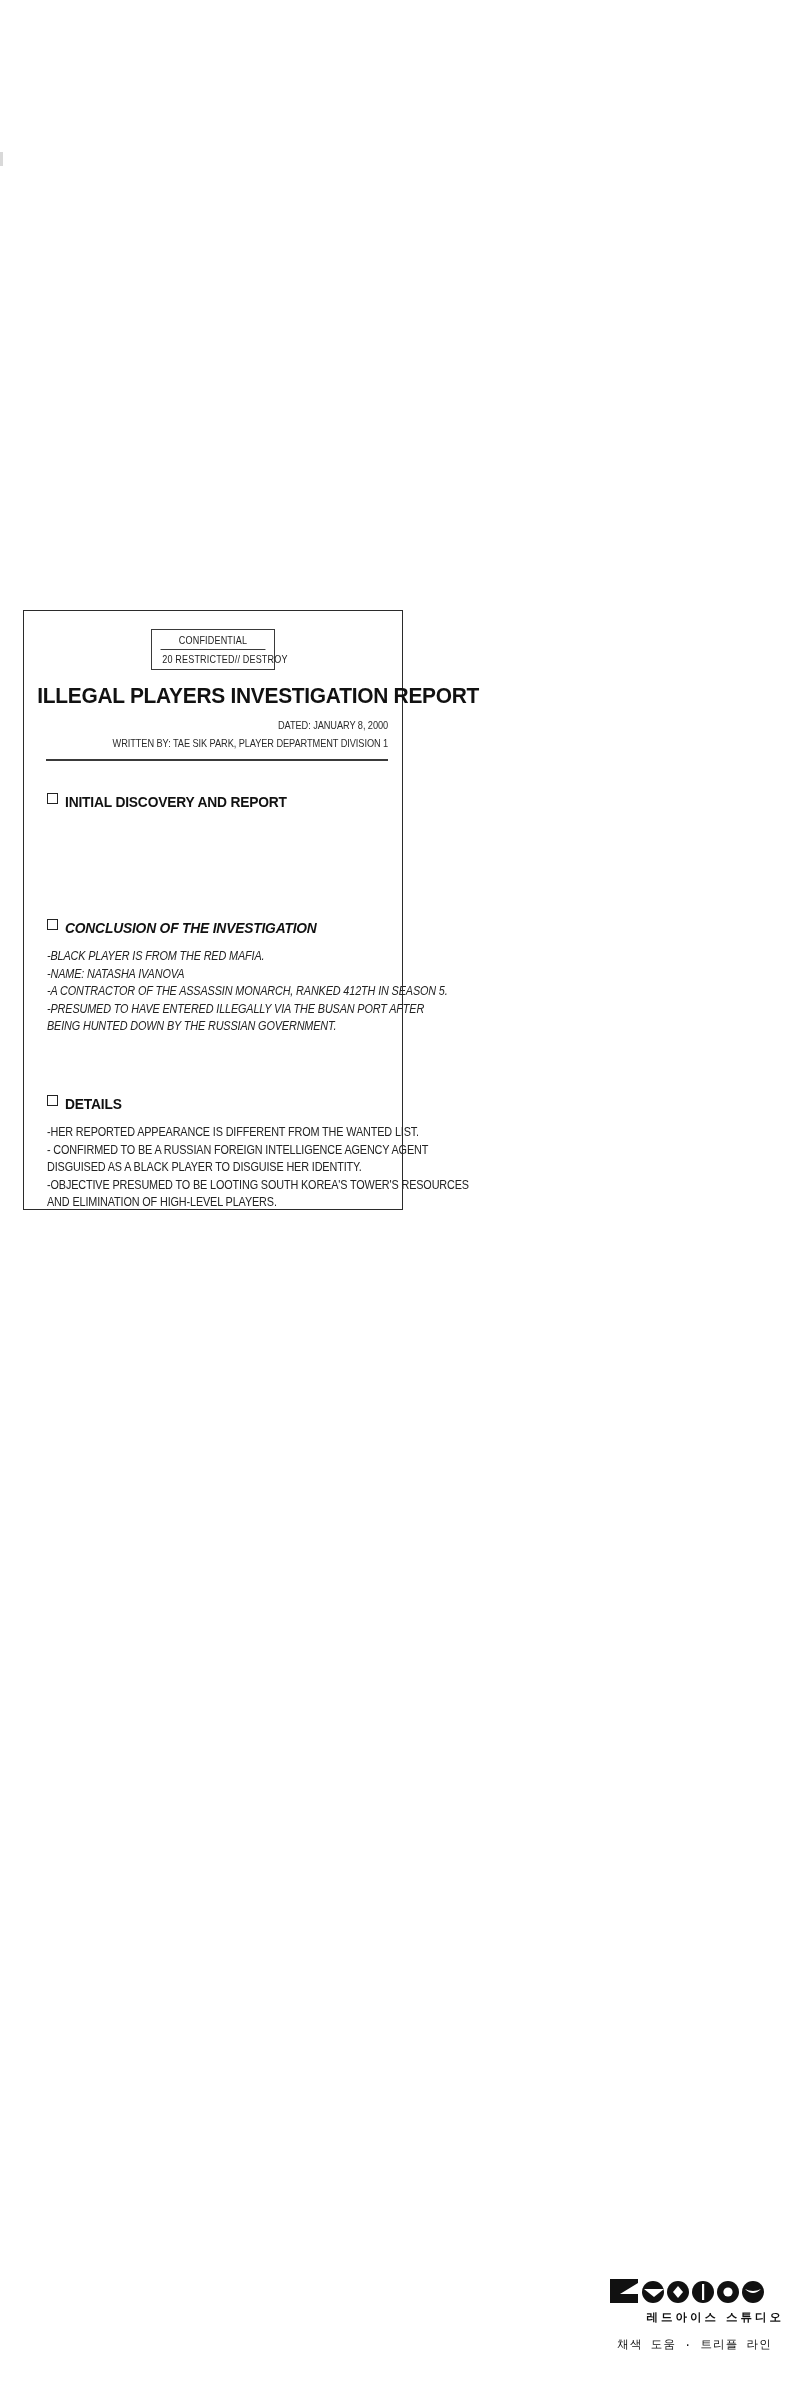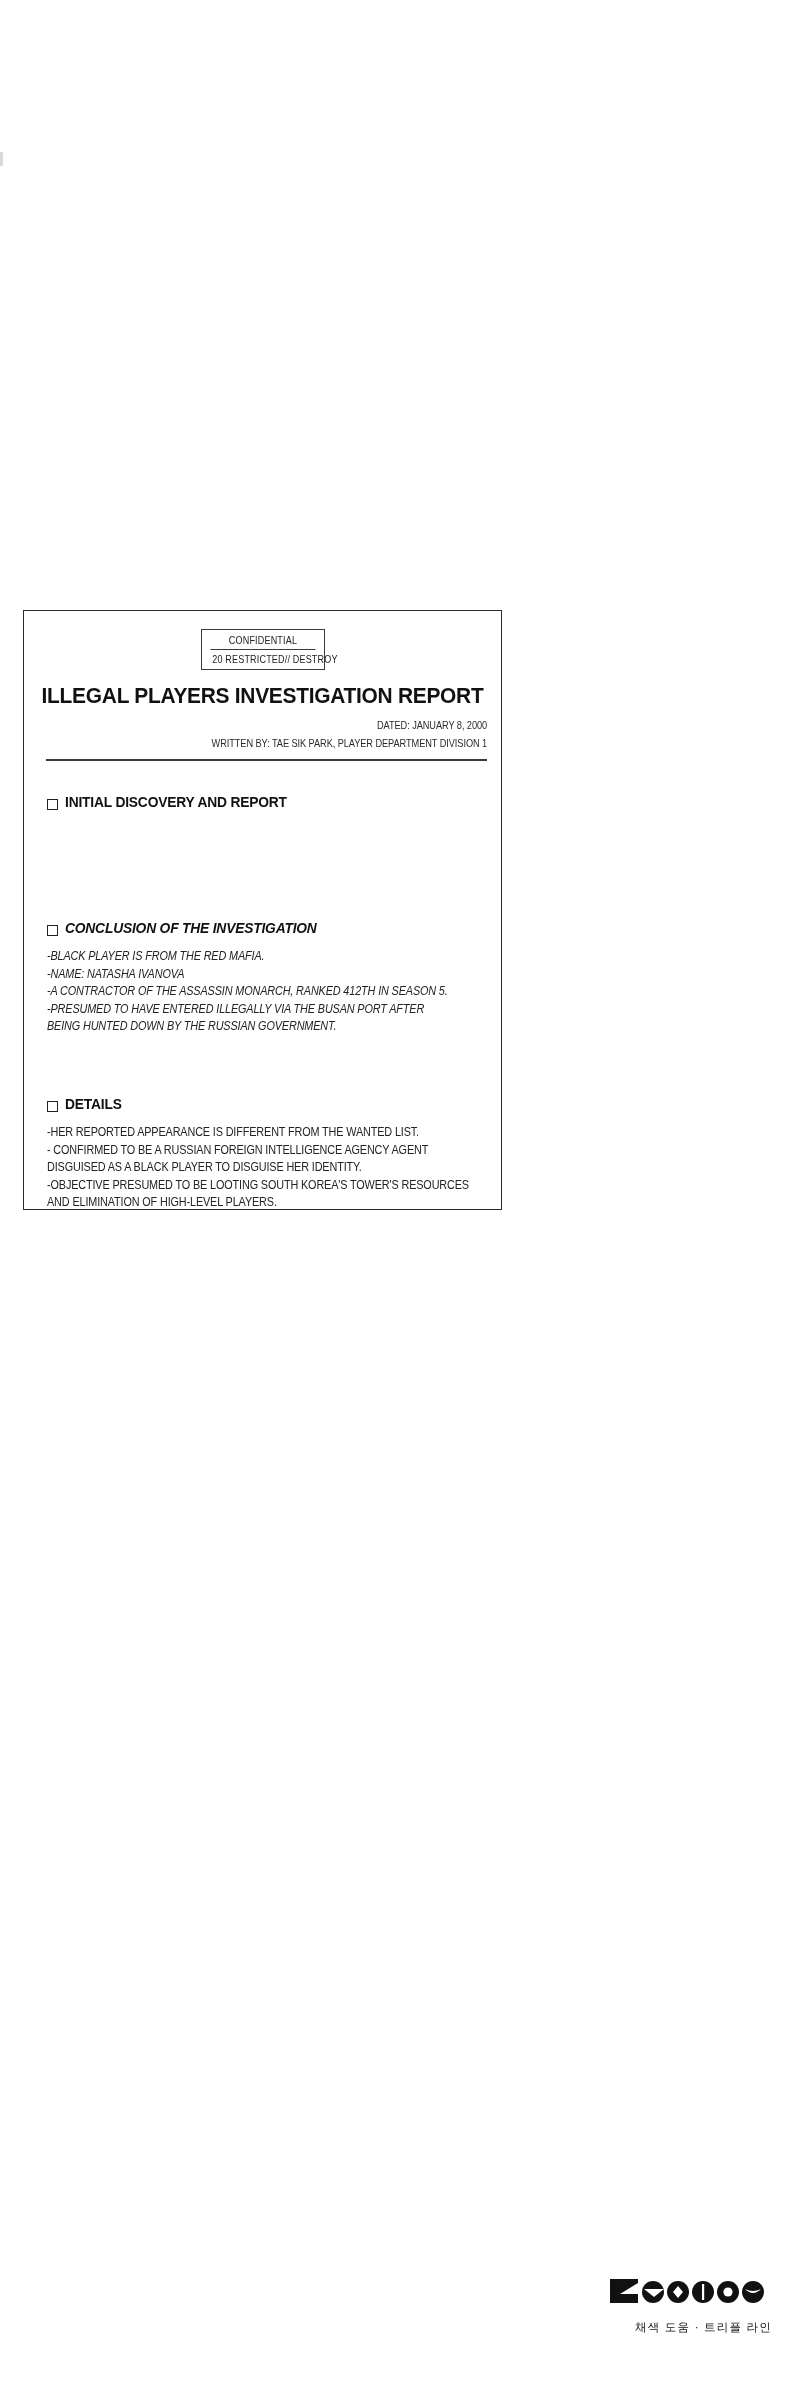--- a/index.html
+++ b/index.html
@@ -33,21 +33,21 @@
     width: 3px;
     height: 14px;
     background: #d9d9d9;
   }
 
   
   .report-card {
     position: absolute;
     left: 23px;
     top: 610px;
-    width: 479px;
+    width: 380px;
     height: 600px;
     box-sizing: border-box;
     border: 1.5px solid #2b2b2b;
     background: #ffffff;
     padding: 13px;
   }
 
   
   .stamp {
     position: absolute;
@@ -119,21 +119,21 @@
   }
 
   
   .section {
     position: absolute;
     left: 23px;
     right: 10px;
   }
   .section-head {
     display: flex;
-    align-items: flex-end;
+    align-items: flex-start;
     gap: 7px;
     font-family: "Liberation Sans", sans-serif;
     font-weight: 700;
     font-size: 15px;
     letter-spacing: -0.2px;
     color: #111;
     white-space: nowrap;
   }
   .section-head .label-text {
     transform: scaleX(0.92);
@@ -184,21 +184,21 @@
   .logo-kr-name {
     font-family: "DejaVu Sans", sans-serif;
     font-size: 11.5px;
     font-weight: 700;
     letter-spacing: 3px;
     color: #111;
     margin-top: 2px;
     padding-right: 2px;
   }
   .logo-kr-credit {
-    font-family: Liberation Sans, sans-serif;
+    font-family: Liberation Mono, monospace;
     font-size: 11.5px;
     letter-spacing: 1.2px;
     color: #111;
     margin-top: 12px;
     padding-right: 14px;
   }
 </style>
 </head>
 <body>
 
@@ -273,16 +273,17 @@
         <circle cx="95" cy="14" r="11" fill="#111"></circle>
         <rect x="94" y="6" width="2.2" height="16" fill="#fff"></rect>
 
         <circle cx="120" cy="14" r="11" fill="#111"></circle>
         <circle cx="120" cy="14" r="4.6" fill="#fff"></circle>
 
         <circle cx="145" cy="14" r="11" fill="#111"></circle>
         <path d="M137 11 Q145 19 153 11 Q145 15 137 11 Z" fill="#fff"></path>
       </svg>
     </div>
+    <div class="logo-kr-name">레드아이스 스튜디오</div>
     <div class="logo-kr-credit">채색 도움 · 트리플 라인</div>
   </div>
 
 </div>
 
 </body></html>

